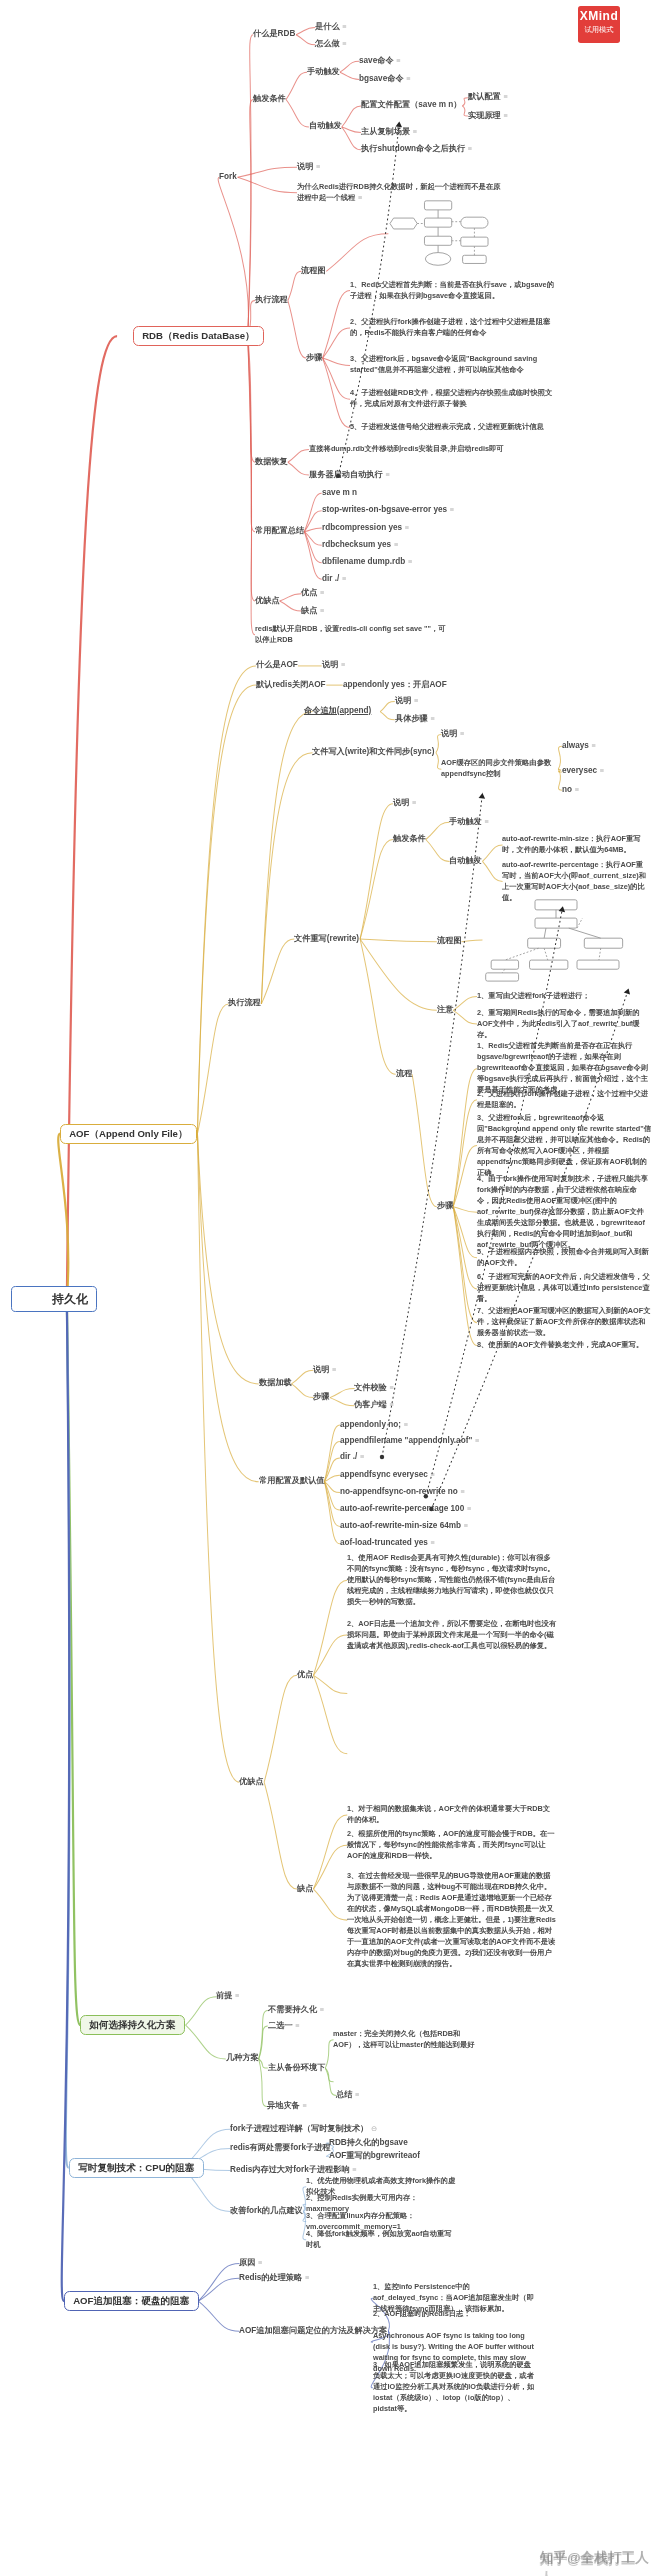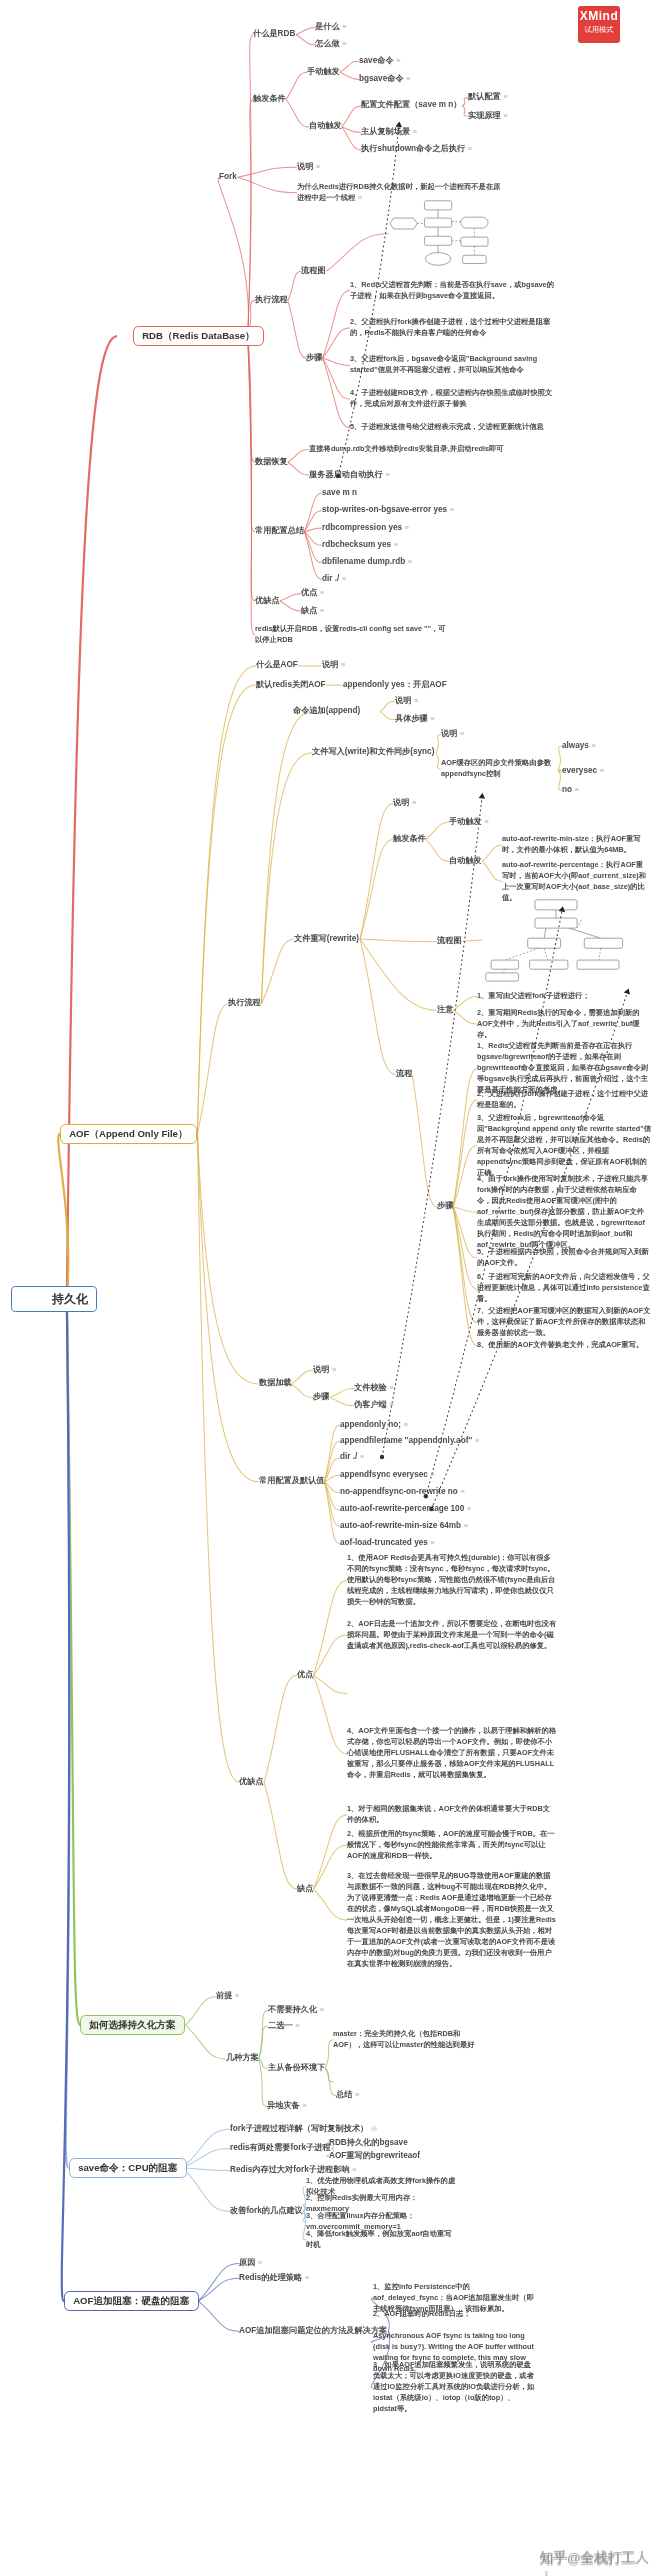--- a/index.html
+++ b/index.html
@@ -244,21 +244,21 @@
     <div class="n t" style="left: 255px; top: 596px;"><span>优缺点</span></div>
     <div class="n t" style="left: 301px; top: 588px;"><span>优点</span><span class="ni">≡</span></div>
     <div class="n t" style="left: 301px; top: 606px;"><span>缺点</span><span class="ni">≡</span></div>
     <div class="n p" style="left: 255px; top: 624px; max-width: 196px;"><span>redis默认开启RDB，设置redis-cli config set save ""，可以停止RDB</span></div>
     <div class="n main" style="left: 60px; top: 1124px; border-color: rgb(217, 173, 60);"><span>AOF（Append Only File）</span></div>
     <div class="n t" style="left: 256px; top: 660px;"><span>什么是AOF</span></div>
     <div class="n t" style="left: 322px; top: 660px;"><span>说明</span><span class="ni">≡</span></div>
     <div class="n t" style="left: 256px; top: 680px;"><span>默认redis关闭AOF</span></div>
     <div class="n t" style="left: 343px; top: 680px;"><span>appendonly yes：开启AOF</span></div>
     <div class="n t" style="left: 228px; top: 998px;"><span>执行流程</span></div>
-    <div class="n t" style="left: 293px; top: 706px;"><span>命令追加(append)</span></div>
+    <div class="n t" style="left: 304px; top: 706px; text-decoration: underline;"><span>命令追加(append)</span></div>
     <div class="n t" style="left: 395px; top: 696px;"><span>说明</span><span class="ni">≡</span></div>
     <div class="n t" style="left: 395px; top: 714px;"><span>具体步骤</span><span class="ni">≡</span></div>
     <div class="n t" style="left: 312px; top: 747px;"><span>文件写入(write)和文件同步(sync)</span></div>
     <div class="n t" style="left: 441px; top: 729px;"><span>说明</span><span class="ni">≡</span></div>
     <div class="n p" style="left: 441px; top: 758px; max-width: 117px;"><span>AOF缓存区的同步文件策略由参数appendfsync控制</span></div>
     <div class="n t" style="left: 562px; top: 741px;"><span>always</span><span class="ni">≡</span></div>
     <div class="n t" style="left: 562px; top: 766px;"><span>everysec</span><span class="ni">≡</span></div>
     <div class="n t" style="left: 562px; top: 785px;"><span>no</span><span class="ni">≡</span></div>
     <div class="n t" style="left: 294px; top: 934px;"><span>文件重写(rewrite)</span></div>
     <div class="n t" style="left: 393px; top: 798px;"><span>说明</span><span class="ni">≡</span></div>
@@ -293,35 +293,34 @@
     <div class="n t" style="left: 340px; top: 1452px;"><span>dir ./</span><span class="ni">≡</span></div>
     <div class="n t" style="left: 340px; top: 1470px;"><span>appendfsync everysec</span><span class="ni">≡</span></div>
     <div class="n t" style="left: 340px; top: 1487px;"><span>no-appendfsync-on-rewrite no</span><span class="ni">≡</span></div>
     <div class="n t" style="left: 340px; top: 1504px;"><span>auto-aof-rewrite-percentage 100</span><span class="ni">≡</span></div>
     <div class="n t" style="left: 340px; top: 1521px;"><span>auto-aof-rewrite-min-size 64mb</span><span class="ni">≡</span></div>
     <div class="n t" style="left: 340px; top: 1538px;"><span>aof-load-truncated yes</span><span class="ni">≡</span></div>
     <div class="n t" style="left: 239px; top: 1777px;"><span>优缺点</span></div>
     <div class="n t" style="left: 297px; top: 1670px;"><span>优点</span></div>
     <div class="n p" style="left: 347px; top: 1553px; max-width: 210px;"><span>1、使用AOF Redis会更具有可持久性(durable)：你可以有很多不同的fsync策略：没有fsync，每秒fsync，每次请求时fsync。使用默认的每秒fsync策略，写性能也仍然很不错(fsync是由后台线程完成的，主线程继续努力地执行写请求)，即使你也就仅仅只损失一秒钟的写数据。</span></div>
     <div class="n p" style="left: 347px; top: 1619px; max-width: 210px;"><span>2、AOF日志是一个追加文件，所以不需要定位，在断电时也没有损坏问题。即使由于某种原因文件末尾是一个写到一半的命令(磁盘满或者其他原因),redis-check-aof工具也可以很轻易的修复。</span></div>
-    <div class="n p" style="left: 347px; top: 1726px; max-width: 210px;"><span>4、AOF文件里面包含一个接一个的操作，以易于理解和解析的格式存储，你也可以轻易的导出一个AOF文件。例如，即使你不小心错误地使用FLUSHALL命令清空了所有数据，只要AOF文件未被重写，那么只要停止服务器，移除AOF文件末尾的FLUSHALL命令，并重启Redis，就可以将数据集恢复。</span></div>
     <div class="n t" style="left: 297px; top: 1884px;"><span>缺点</span></div>
     <div class="n p" style="left: 347px; top: 1804px; max-width: 210px;"><span>1、对于相同的数据集来说，AOF文件的体积通常要大于RDB文件的体积。</span></div>
     <div class="n p" style="left: 347px; top: 1829px; max-width: 210px;"><span>2、根据所使用的fsync策略，AOF的速度可能会慢于RDB。在一般情况下，每秒fsync的性能依然非常高，而关闭fsync可以让AOF的速度和RDB一样快。</span></div>
     <div class="n p" style="left: 347px; top: 1871px; max-width: 210px;"><span>3、在过去曾经发现一些很罕见的BUG导致使用AOF重建的数据与原数据不一致的问题，这种bug不可能出现在RDB持久化中。为了说得更清楚一点：Redis AOF是通过递增地更新一个已经存在的状态，像MySQL或者MongoDB一样，而RDB快照是一次又一次地从头开始创造一切，概念上更健壮。但是，1)要注意Redis每次重写AOF时都是以当前数据集中的真实数据从头开始，相对于一直追加的AOF文件(或者一次重写读取老的AOF文件而不是读内存中的数据)对bug的免疫力更强。2)我们还没有收到一份用户在真实世界中检测到崩溃的报告。</span></div>
     <div class="n main" style="left: 80px; top: 2015px; border-color: rgb(139, 191, 90); background: rgb(240, 247, 232);"><span>如何选择持久化方案</span></div>
     <div class="n t" style="left: 216px; top: 1991px;"><span>前提</span><span class="ni">≡</span></div>
     <div class="n t" style="left: 226px; top: 2053px;"><span>几种方案</span></div>
     <div class="n t" style="left: 268px; top: 2005px;"><span>不需要持久化</span><span class="ni">≡</span></div>
     <div class="n t" style="left: 268px; top: 2021px;"><span>二选一</span><span class="ni">≡</span></div>
     <div class="n t" style="left: 268px; top: 2063px;"><span>主从备份环境下</span></div>
     <div class="n p" style="left: 333px; top: 2029px; max-width: 146px;"><span>master：完全关闭持久化（包括RDB和AOF），这样可以让master的性能达到最好</span></div>
     <div class="n t" style="left: 336px; top: 2090px;"><span>总结</span><span class="ni">≡</span></div>
     <div class="n t" style="left: 267px; top: 2101px;"><span>异地灾备</span><span class="ni">≡</span></div>
-    <div class="n main" style="left: 69px; top: 2158px; border-color: rgb(143, 180, 216);"><span>save命令：CPU的阻塞</span></div>
+    <div class="n main" style="left: 69px; top: 2158px; border-color: rgb(143, 180, 216);"><span>写时复制技术：CPU的阻塞</span></div>
     <div class="n t" style="left: 230px; top: 2124px;"><span>fork子进程过程详解（写时复制技术）</span><span class="ni">⊖</span></div>
     <div class="n t" style="left: 230px; top: 2143px;"><span>redis有两处需要fork子进程</span></div>
     <div class="n t" style="left: 329px; top: 2138px;"><span>RDB持久化的bgsave</span></div>
     <div class="n t" style="left: 329px; top: 2151px;"><span>AOF重写的bgrewriteaof</span></div>
     <div class="n t" style="left: 230px; top: 2165px;"><span>Redis内存过大对fork子进程影响</span><span class="ni">≡</span></div>
     <div class="n t" style="left: 230px; top: 2206px;"><span>改善fork的几点建议</span></div>
     <div class="n p" style="left: 306px; top: 2176px; max-width: 151px;"><span>1、优先使用物理机或者高效支持fork操作的虚拟化技术</span></div>
     <div class="n p" style="left: 306px; top: 2193px; max-width: 151px;"><span>2、控制Redis实例最大可用内存：maxmemory</span></div>
     <div class="n p" style="left: 306px; top: 2211px; max-width: 151px;"><span>3、合理配置linux内存分配策略：vm.overcommit_memory=1</span></div>
     <div class="n p" style="left: 306px; top: 2229px; max-width: 151px;"><span>4、降低fork触发频率，例如放宽aof自动重写时机</span></div>

